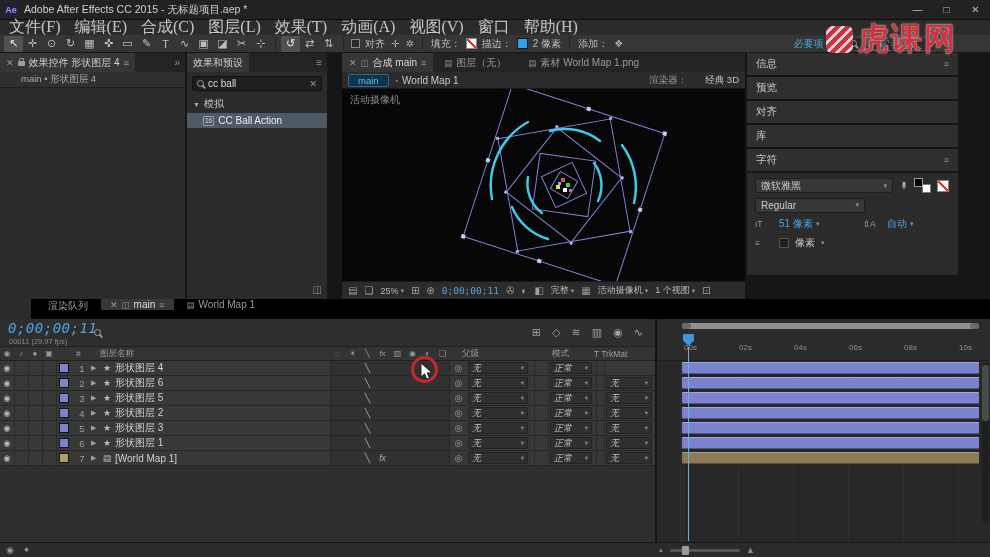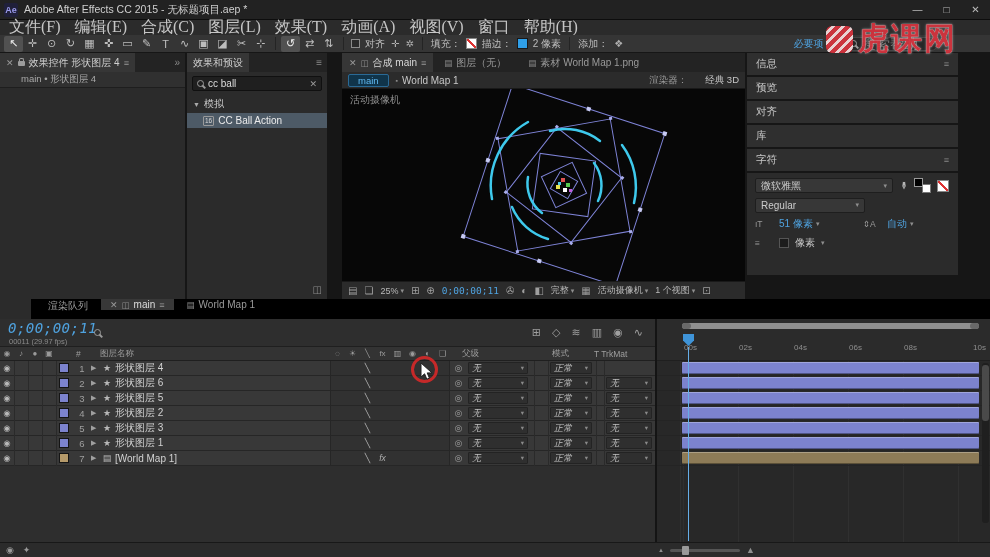--- a/index.html
+++ b/index.html
@@ -155,21 +155,21 @@
   .tl-ruler{position:relative;height:42px;border-bottom:1px solid #1f1f1f;background:#2b2b2b;}
   .workbar{position:absolute;left:25px;top:4px;width:297px;height:6px;background:#909090;border-radius:3px;}
   .workbar::before{content:"";position:absolute;left:0;width:9px;height:6px;background:#696969;border-radius:3px;}
   .workbar::after{content:"";position:absolute;right:0;width:9px;height:6px;background:#696969;border-radius:3px;}
   .rlabel{position:absolute;top:24px;font-size:8px;color:#8f8f8f;}
   .tl-ruler span.rlabel:nth-of-type(1){left:27px}
   .tl-ruler span.rlabel:nth-of-type(2){left:82px}
   .tl-ruler span.rlabel:nth-of-type(3){left:137px}
   .tl-ruler span.rlabel:nth-of-type(4){left:192px}
   .tl-ruler span.rlabel:nth-of-type(5){left:247px}
-  .tl-ruler span.rlabel:nth-of-type(6){left:316px}
+  .tl-ruler span.rlabel:nth-of-type(6){left:302px}
   .cti{position:absolute;left:31px;top:28px;width:1px;height:194px;background:#66aee8;z-index:5;}
   .cti-head{position:absolute;left:26px;top:15px;width:11px;height:12px;background:#3f94d8;clip-path:polygon(0 0,100% 0,100% 55%,50% 100%,0 55%);z-index:6;}
 
   .tl-tracks{position:relative;height:181px;background:#282828;background-image:repeating-linear-gradient(90deg,rgba(255,255,255,0.035) 0 1px,transparent 1px 55px);background-position:26px 0;}
   .track-row{height:15px;border-bottom:1px solid #242424;position:relative;}
   .track-bar{position:absolute;left:25px;top:1px;width:297px;height:12px;border-radius:1px;box-shadow:inset 0 1px 0 rgba(255,255,255,.28),inset 0 -1px 0 rgba(0,0,0,.35);}
   .vscroll{position:absolute;right:1px;top:44px;width:7px;height:160px;background:#1f1f1f;border-radius:3px;z-index:7;}
   .vthumb{position:absolute;left:0;top:2px;width:7px;height:56px;background:#4a4a4a;border-radius:3px;}
 
   .tl-status{position:absolute;left:0;bottom:0;width:990px;height:15px;background:#2b2b2b;border-top:1px solid #181818;display:flex;align-items:center;padding:0 6px;}

